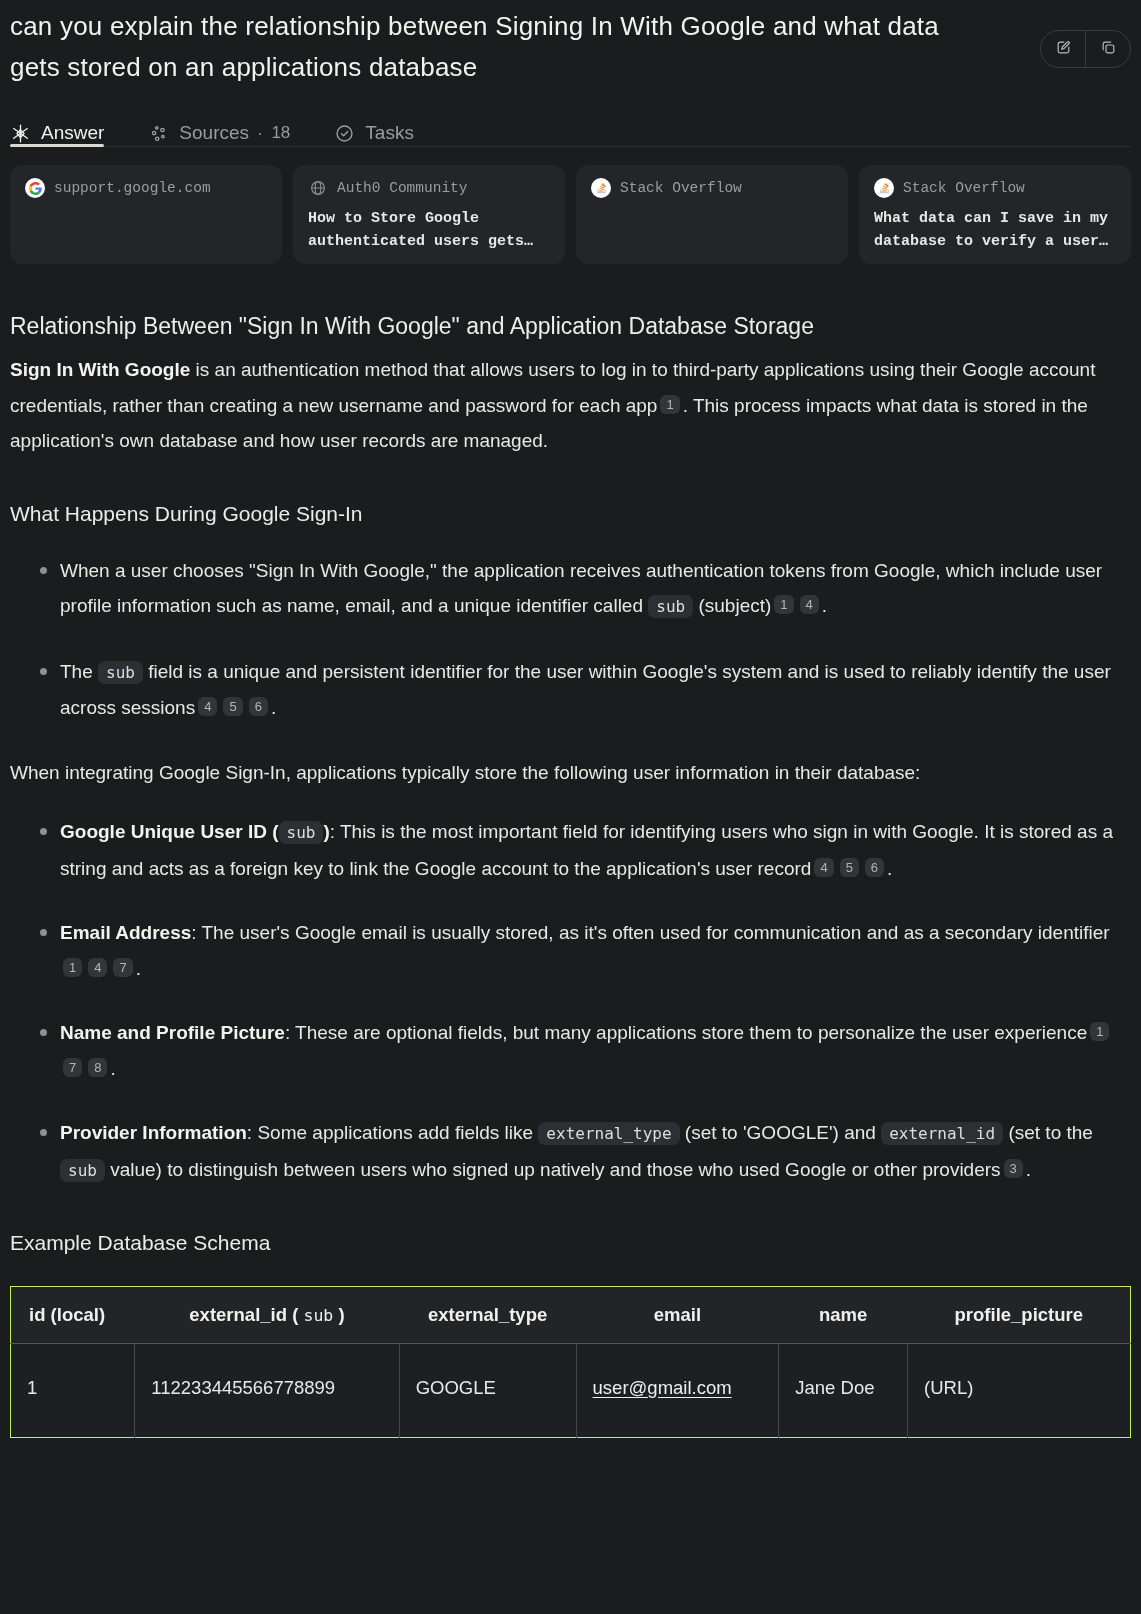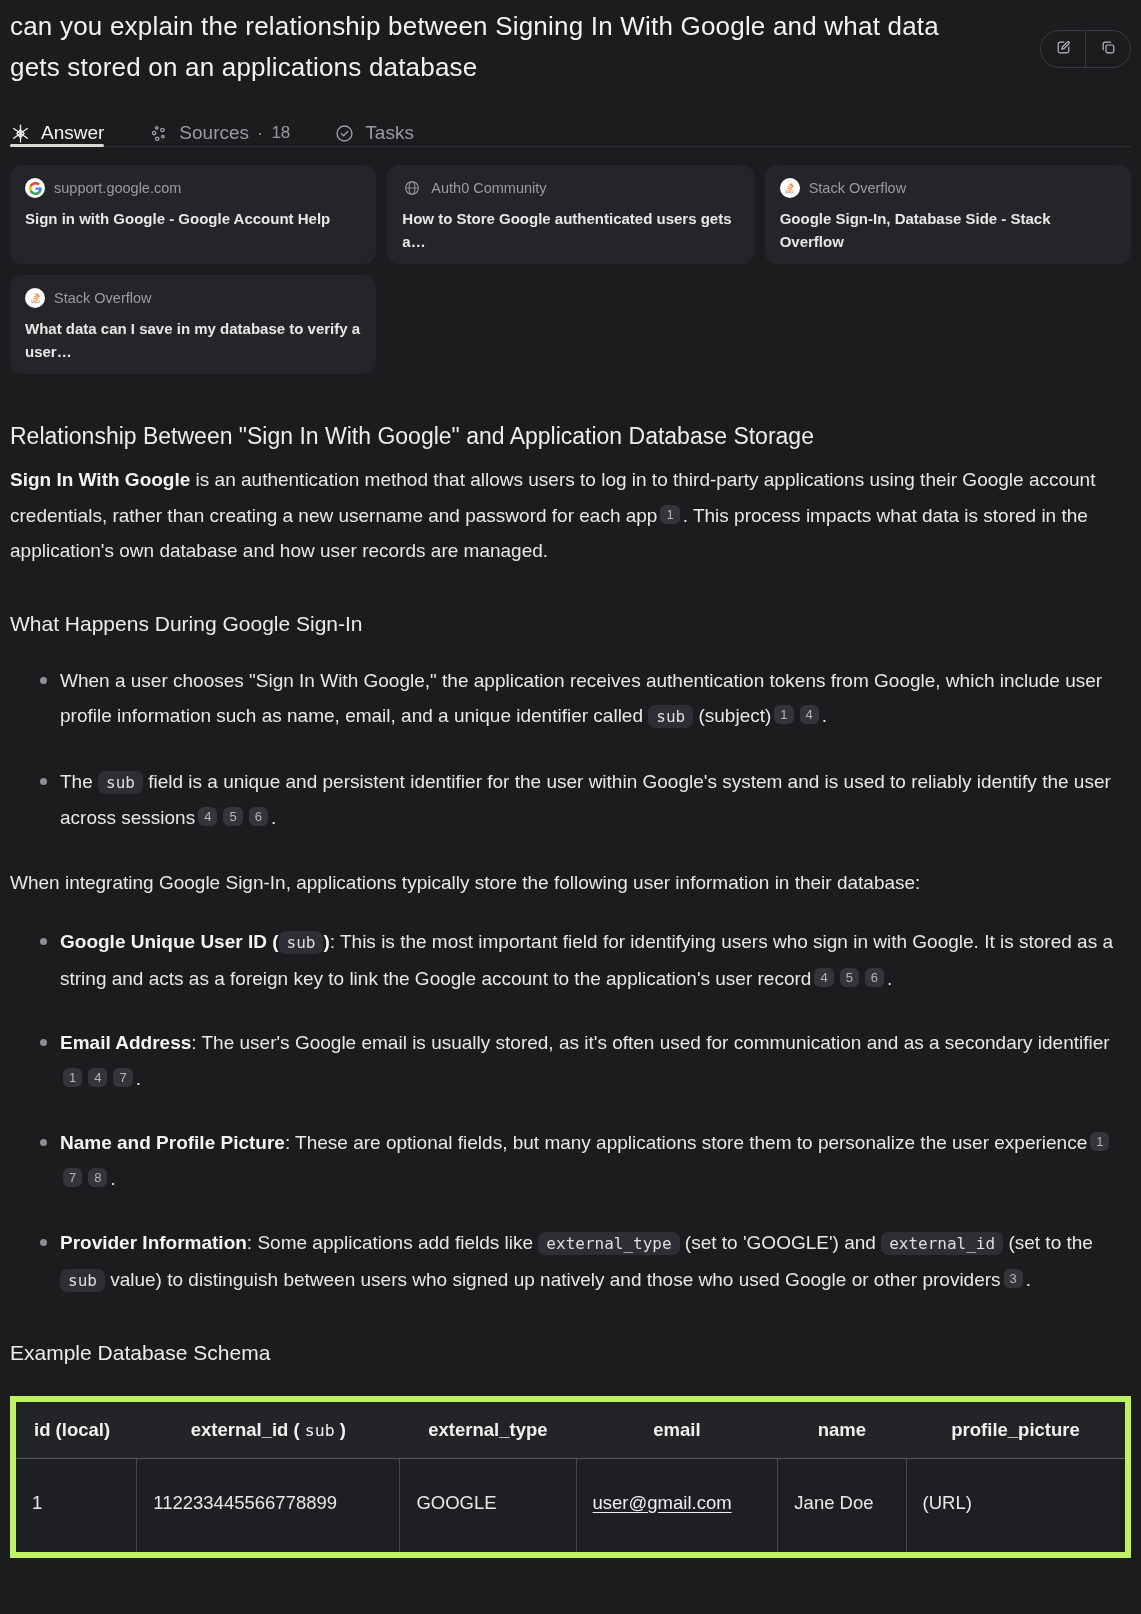--- a/index.html
+++ b/index.html
@@ -45,21 +45,21 @@
   .tab .t-icon svg { width:21px; height:21px; }
   .tab.active { color:#f0f0ec; font-weight:500; }
   .tab.active::after {
     content:""; position:absolute; left:0; right:0; bottom:-1px;
     height:3px; background:#d9d9d4; border-radius:2px;
   }
   .tab .dotsep { color:#808186; margin:0 -2px; }
   .tab .count { font-size:17px; color:#9a9b9f; }
 
   
-  .cards { display:grid; grid-template-columns:repeat(3,1fr); gap:11px; margin-top:18px; }
+  .cards { display:grid; grid-template-columns:repeat(4,1fr); gap:11px; margin-top:18px;font-family:Liberation Mono, monospace; }
   .card {
     background:#242529; border-radius:12px; padding:13px 15px;
     height:99px; cursor:pointer; overflow:hidden;
   }
   .card-head { display:flex; align-items:center; gap:9px; }
   .favicon {
     width:20px; height:20px; border-radius:50%;
     display:flex; align-items:center; justify-content:center; flex:none;
   }
   .favicon.white { background:#fff; }
@@ -98,21 +98,21 @@
     cursor:pointer; user-select:none;
   }
   .mono-plain {
     font-family:"DejaVu Sans Mono","Liberation Mono",monospace;
     font-size:16.5px; font-weight:400;
   }
 
   
   .schema-table {
     width:100%; border-collapse:collapse; margin-top:28px;
-    border:6px solid #bef264; font-size:18.5px;
+    border:1px solid #bef264; font-size:18.5px;
   }
   .schema-table th {
     background:#232428; color:#f0f0ec; font-weight:700;
     padding:17px 14px; text-align:center;
     border-bottom:1px solid #56575b;
   }
   .schema-table th.left { text-align:left; padding-left:18px; }
   .schema-table td {
     background:#1e1f22; color:#e8e8e4;
     padding:33px 16px 38px; text-align:left;
@@ -194,21 +194,20 @@
               <svg width="13" height="13" viewBox="0 0 48 48">
                 <path fill="#EA4335" d="M24 9.5c3.54 0 6.71 1.22 9.21 3.6l6.85-6.85C35.9 2.38 30.47 0 24 0 14.62 0 6.51 5.38 2.56 13.22l7.98 6.19C12.43 13.72 17.74 9.5 24 9.5z"></path>
                 <path fill="#4285F4" d="M46.98 24.55c0-1.57-.15-3.09-.38-4.55H24v9.02h12.94c-.58 2.96-2.26 5.48-4.78 7.18l7.73 6c4.51-4.18 7.09-10.36 7.09-17.65z"></path>
                 <path fill="#FBBC05" d="M10.53 28.59c-.48-1.45-.76-2.99-.76-4.59s.27-3.14.76-4.59l-7.98-6.19C.92 16.46 0 20.12 0 24c0 3.88.92 7.54 2.56 10.78l7.97-6.19z"></path>
                 <path fill="#34A853" d="M24 48c6.48 0 11.93-2.13 15.89-5.81l-7.73-6c-2.15 1.45-4.92 2.3-8.16 2.3-6.26 0-11.57-4.22-13.47-9.91l-7.98 6.19C6.51 42.62 14.62 48 24 48z"></path>
               </svg>
             </span>
           </span>
           <span class="card-site">support.google.com</span>
         </div>
-        <div class="card-title">Sign in with Google - Google Account Help</div>
       </div>
       <div class="card">
         <div class="card-head">
           <span>
             <span class="favicon">
               <svg width="18" height="18" viewBox="0 0 24 24" fill="none" stroke="#8e9094" stroke-width="1.5">
                 <circle cx="12" cy="12" r="8.5"></circle>
                 <ellipse cx="12" cy="12" rx="3.8" ry="8.5"></ellipse>
                 <path d="M3.5 12h17"></path>
               </svg>
@@ -223,21 +222,20 @@
           <span>
             <span class="favicon white">
               <svg width="11" height="11" viewBox="0 0 32 32">
                 <path fill="#bcbbbb" d="M25 27v-8h3v11H4V19h3v8z"></path>
                 <path fill="#f48024" d="M9.6 17.2l12.6 2.7.6-2.9-12.6-2.6zm1.7-6.9l11.7 5.5 1.2-2.7-11.7-5.4zm3.3-6.5l9.9 8.3 1.9-2.3-9.9-8.2zM21 0l-2.1 1.5 7.7 10.4 2.1-1.6zM9 25h13v-3H9z"></path>
               </svg>
             </span>
           </span>
           <span class="card-site">Stack Overflow</span>
         </div>
-        <div class="card-title">Google Sign-In, Database Side - Stack Overflow</div>
       </div>
       <div class="card">
         <div class="card-head">
           <span>
             <span class="favicon white">
               <svg width="11" height="11" viewBox="0 0 32 32">
                 <path fill="#bcbbbb" d="M25 27v-8h3v11H4V19h3v8z"></path>
                 <path fill="#f48024" d="M9.6 17.2l12.6 2.7.6-2.9-12.6-2.6zm1.7-6.9l11.7 5.5 1.2-2.7-11.7-5.4zm3.3-6.5l9.9 8.3 1.9-2.3-9.9-8.2zM21 0l-2.1 1.5 7.7 10.4 2.1-1.6zM9 25h13v-3H9z"></path>
               </svg>
             </span>

